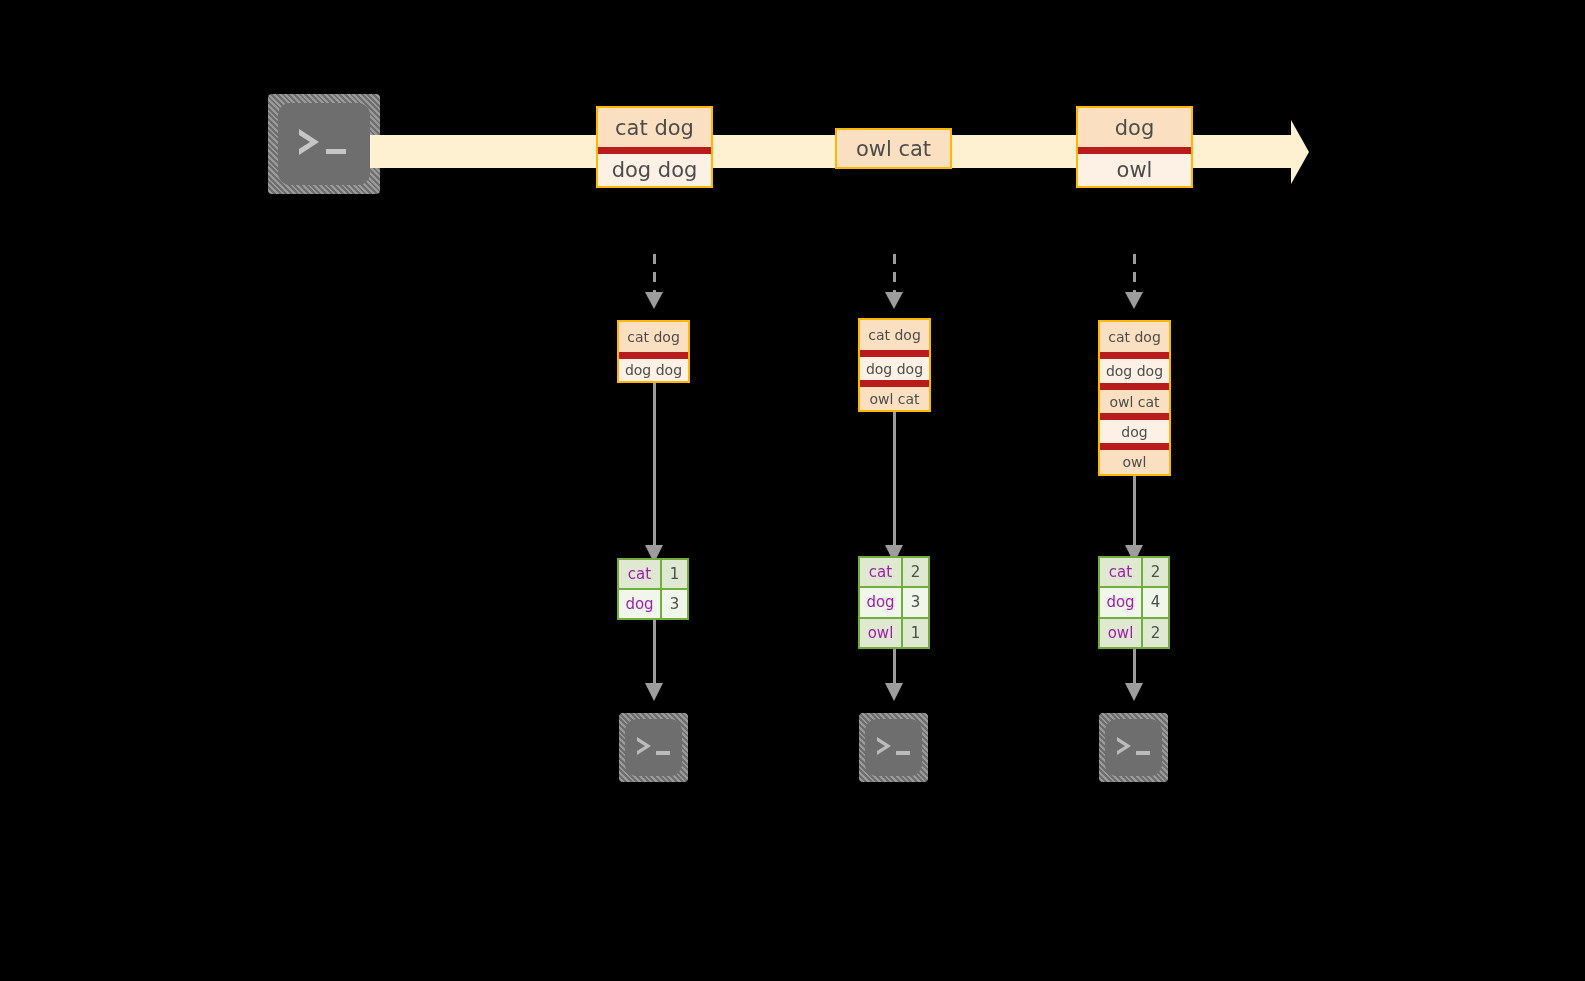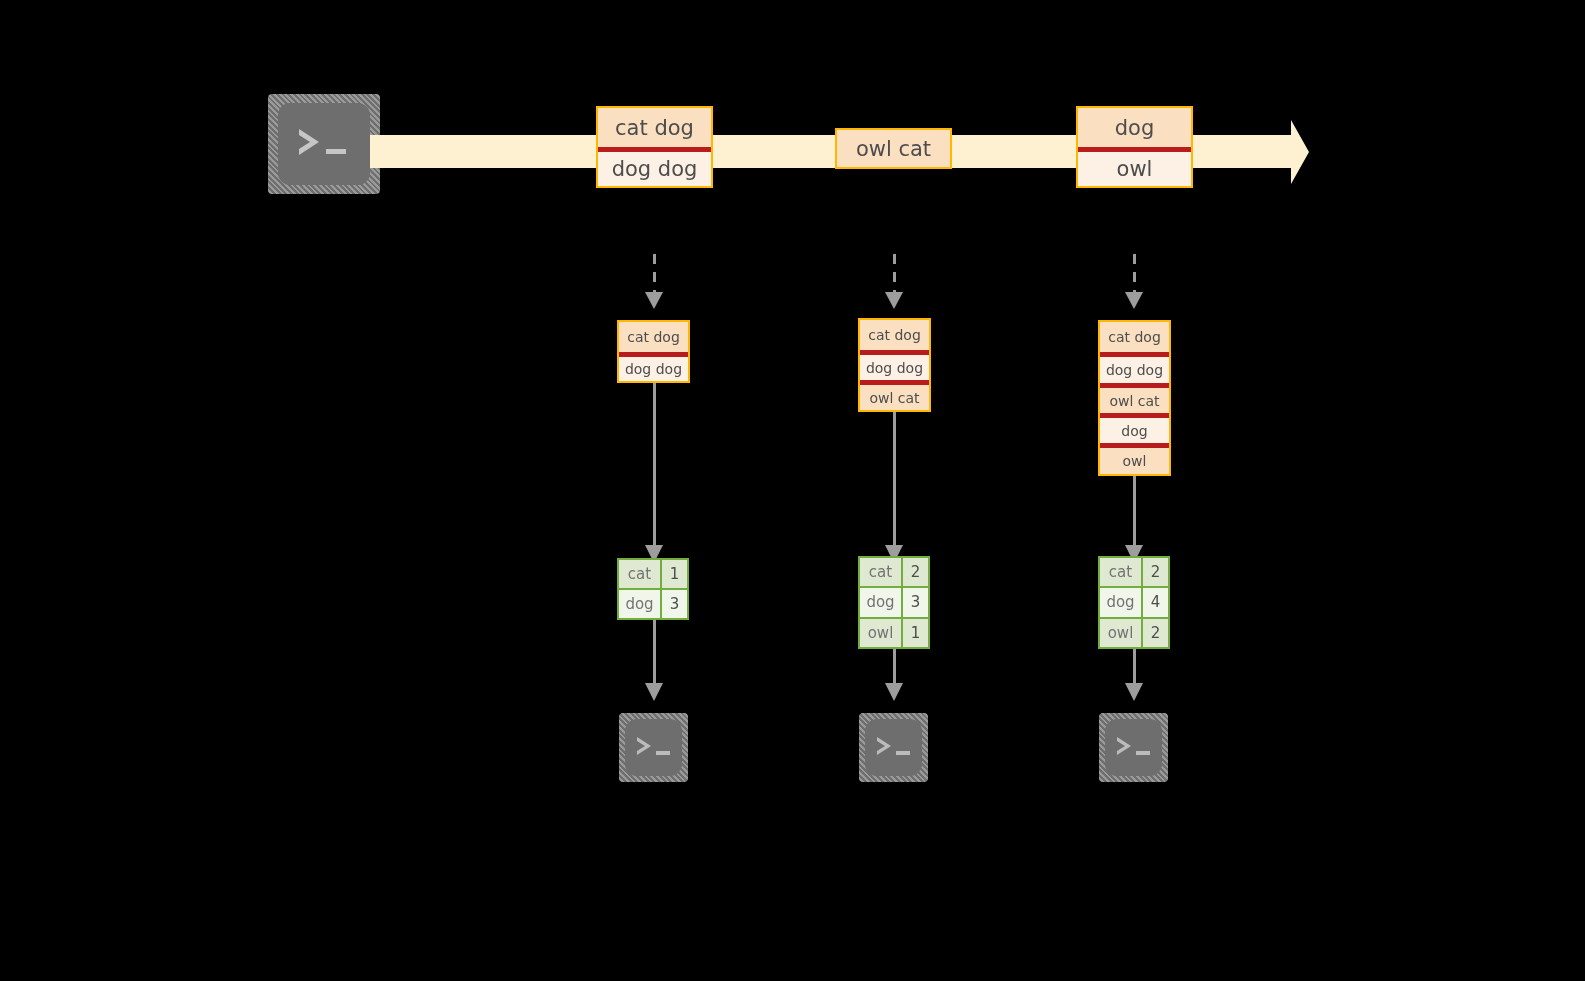--- a/index.html
+++ b/index.html
@@ -71,21 +71,21 @@
   .rec-cell {
     box-sizing: border-box;
     display: flex;
     align-items: center;
     justify-content: center;
     color: #4d4d4d;
     white-space: nowrap;
   }
   .cell-dark { background: #fbdfc1; }
   .cell-light { background: #fdf1e6; }
-  .cell-div { border-top: 5px solid #b91c1c; text-align: center; }
+  .cell-div { border-top: 7px solid #b91c1c; text-align: center; }
 
   
   .res {
     position: absolute;
     box-sizing: border-box;
     border: 2px solid #72ad3e;
     background: #eef4e6;
     display: flex;
     flex-direction: column;
     overflow: hidden;
@@ -95,21 +95,21 @@
     box-sizing: border-box;
     flex: 1 1 0;
   }
   .res-row + .res-row { border-top: 2px solid #72ad3e; }
   .res-word {
     box-sizing: border-box;
     display: flex;
     align-items: center;
     justify-content: center;
     border-right: 2px solid #72ad3e;
-    color: #737373;
+    color: #a21caf;
     white-space: nowrap;
   }
   .res-count {
     box-sizing: border-box;
     display: flex;
     align-items: center;
     justify-content: center;
     color: #4d4d4d;
   }
   .rrow-dark { background: #dfe9d2; }

